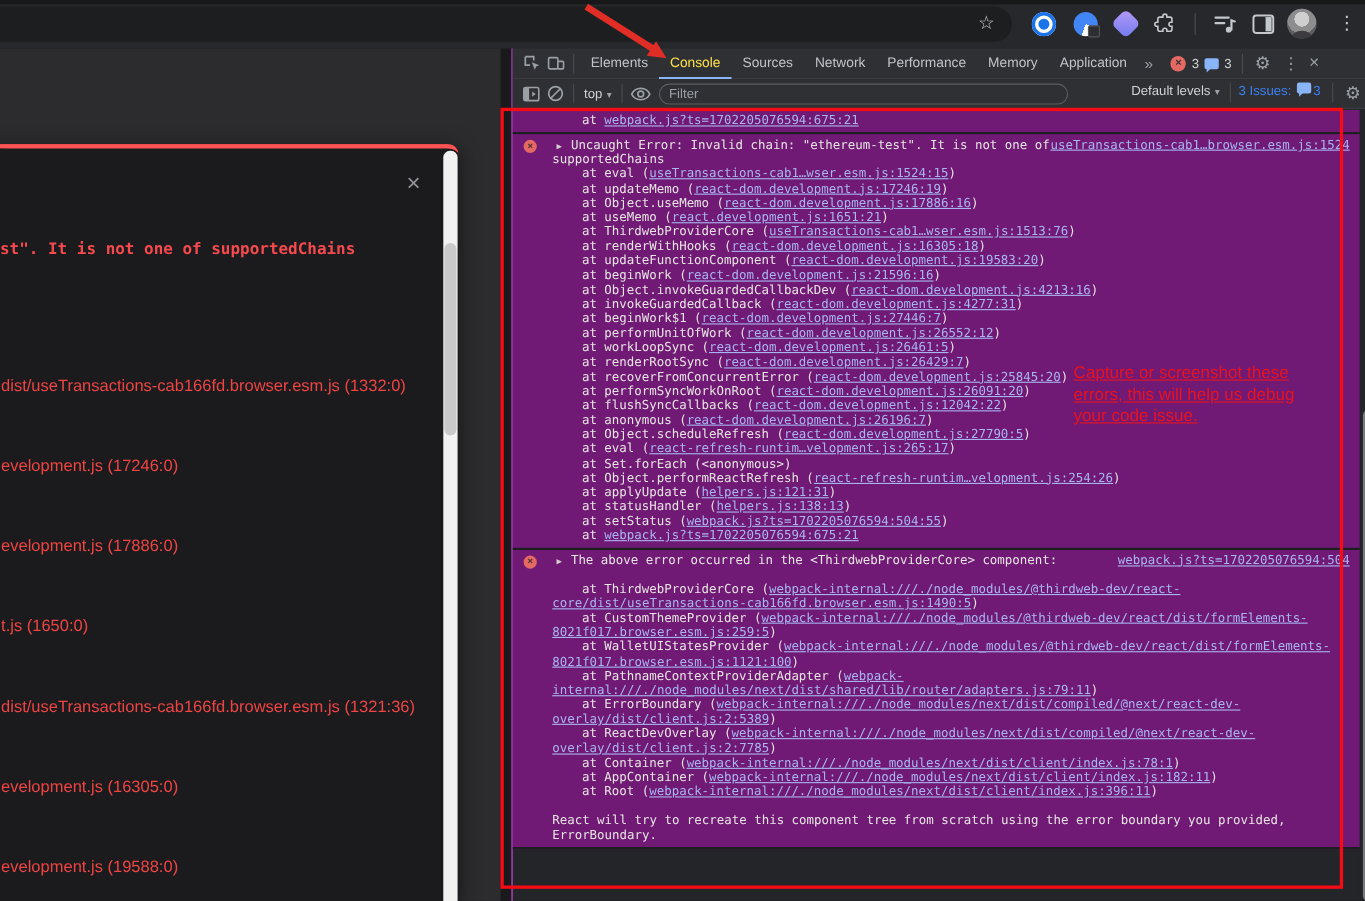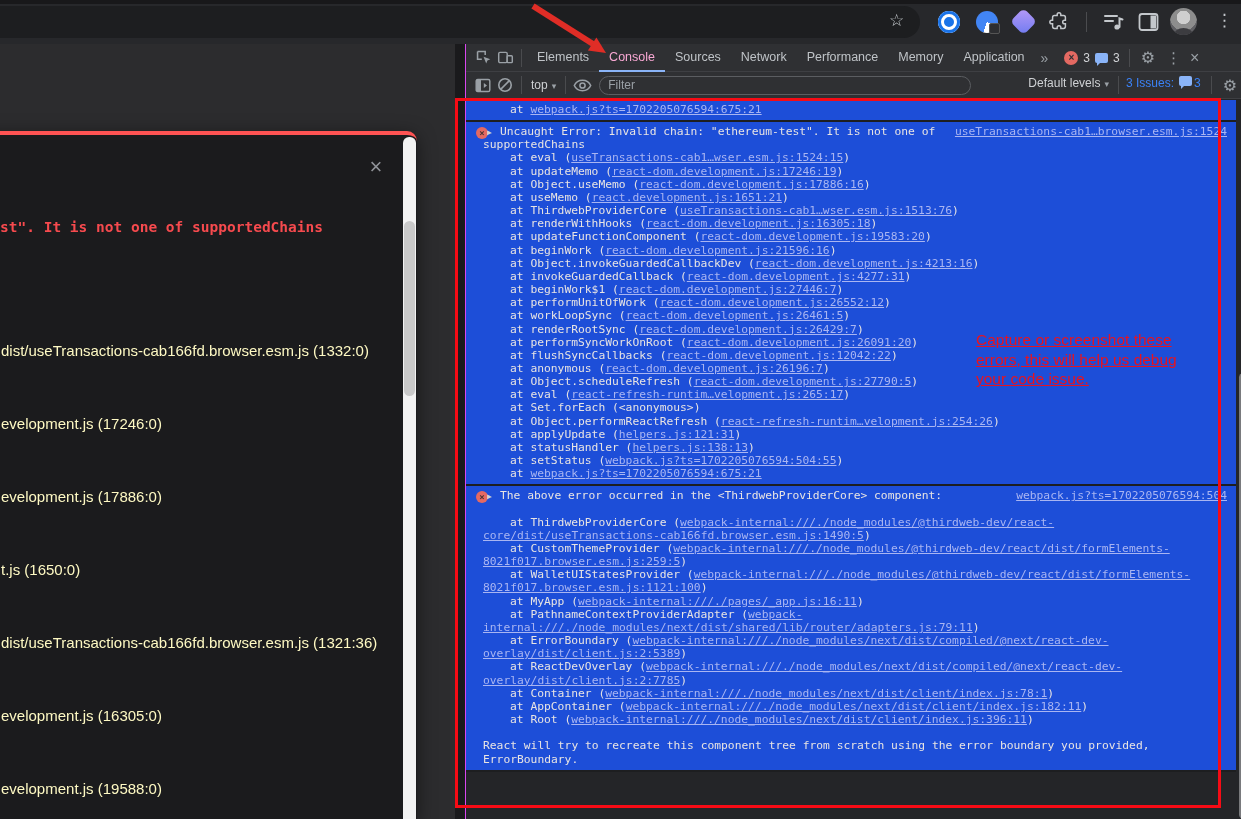--- a/index.html
+++ b/index.html
@@ -31,37 +31,37 @@
   
   .page { position:absolute; left:0; top:44px; width:455px; height:775px; background:#2c2c2e; }
   .overlay-modal { position:absolute; left:-24px; top:87px; width:441px; height:688px;
                    background:#1b1b1d; border-top:4px solid #ff5353; border-radius:0 10px 0 0;
                    box-shadow:0 4px 18px rgba(0,0,0,.5); }
   .overlay-close { position:absolute; left:388px; top:20px; width:24px; height:24px; color:#909398;
                    font-size:22px; line-height:24px; text-align:center; cursor:pointer; }
   .overlay-error { position:absolute; left:24px; top:84px; color:#f64a4e; font-weight:bold;
                    font-family:"DejaVu Sans Mono", monospace; font-size:14.5px; white-space:nowrap; }
   .overlay-frames { position:absolute; left:25px; top:207px; right:40px; }
-  .overlay-frame { height:73px; color:#fef9c3; font-size:15px; white-space:nowrap; overflow:hidden; }
+  .overlay-frame { height:73px; color:#ef4444; font-size:15px; white-space:nowrap; overflow:hidden; }
   .m-scroll { position:absolute; right:1px; top:2px; bottom:0; width:13px; background:#f2f2f2;
               border-radius:6px 6px 0 0; }
   .m-thumb { position:absolute; left:1px; top:84px; width:11px; height:175px; background:#c9c9c9; border-radius:6px; }
 
   
   .devtools { position:absolute; left:455px; top:44px; width:786px; height:775px; background:#242528;
               border-left:1px solid #d946ef;margin-left:10px; }
   .dt-row { display:flex; align-items:center; background:#2f3033; border-bottom:1px solid #3e3f43; }
   .dt-tabbar { height:28px; padding:0 4px 0 6px; }
   .dt-filterbar { height:27px; padding:0 8px 0 6px; }
   .dt-sep { width:1px; height:18px; background:#4a4b4e; margin:0 5px; flex:none; }
   .dt-icon { width:22px; height:20px; display:flex; align-items:center; justify-content:center;
              color:#9aa0a6; flex:none; cursor:pointer; }
   .tab { padding:0 10px; height:28px; line-height:27px; font-size:12.5px; color:#bfc3c7;
          cursor:pointer; flex:none; }
-  .tab.active { color:#f9a8d4; box-shadow:inset 0 -2px 0 #8ab4f8; }
+  .tab.active { color:#fde047; box-shadow:inset 0 -2px 0 #8ab4f8; }
   .more-tabs { color:#9aa0a6; font-size:14px; padding:0 6px; cursor:pointer; }
   .badge-group { display:flex; align-items:center; gap:5px; margin-left:10px; }
   .err-badge { width:14px; height:14px; border-radius:50%; background:#e46962; color:#2f3033;
                font-size:10px; font-weight:bold; line-height:14px; text-align:center; }
   .count-txt { color:#d2d4d7; font-size:12px; }
   .bubble { position:relative; width:13px; height:10px; background:#8ab4f8; border-radius:2px; }
   .bubble::after { content:""; position:absolute; left:2px; bottom:-3px; border:3px solid transparent;
                    border-top-color:#8ab4f8; border-left-color:#8ab4f8; }
   .gear { font-size:16px; color:#9aa0a6; cursor:pointer; padding:0 6px; }
   .kebab-dt { font-size:15px; color:#9aa0a6; cursor:pointer; padding:0 5px; }
@@ -74,22 +74,22 @@
   .filter-input::placeholder { color:#9aa0a6; }
   .right-tools { margin-left:auto; display:flex; align-items:flex-start; }
   .issues-label { color:#3b82f6; font-size:12px; margin:0 5px 0 2px; white-space:nowrap; }
 
   
   .dt-console { position:absolute; left:0; top:56px; width:785px; height:719px; overflow:hidden; }
   .console-gutter { position:absolute; right:0; top:0; width:15px; height:100%; background:#242528; }
   .console-thumb { position:absolute; right:3px; top:273px; width:9px; height:446px;
                    background:#797a7d; border-radius:5px; }
   .console-messages { position:absolute; left:0; top:0; width:771px; }
-  .console-row { position:relative; background:#1d4ed8; border-bottom:2px solid #1d1e20;
-                 padding:3px 10px 4px 17px;
+  .console-row { position:relative; background:#701a75; border-bottom:2px solid #1d1e20;
+                 padding:3px 10px 4px 36px;
                  font-family:"DejaVu Sans Mono", monospace; font-size:11.3px; line-height:13.15px;
                  color:#e8e4e3; }
   .row-error-icon { position:absolute; left:10px; top:5px; width:12px; height:12px; border-radius:50%;
                     background:#e46962; color:#4b3332; font-size:9px; font-weight:bold;
                     line-height:12px; text-align:center; }
   .head-line { position:relative; text-indent:17px; }
   .expander { position:absolute; left:4px; top:1px; font-size:8px; color:#d3d0cf; text-indent:0; cursor:pointer; }
   .source-link { float:right; }
   .msg-line { min-height:13.15px; white-space:pre-wrap; }
   .msg-line.stack { text-indent:27px; }
@@ -242,40 +242,40 @@
             <div class="msg-line stack"><span>at ThirdwebProviderCore (</span><a class="clink">useTransactions-cab1…wser.esm.js:1513:76</a><span>)</span></div>
             <div class="msg-line stack"><span>at renderWithHooks (</span><a class="clink">react-dom.development.js:16305:18</a><span>)</span></div>
             <div class="msg-line stack"><span>at updateFunctionComponent (</span><a class="clink">react-dom.development.js:19583:20</a><span>)</span></div>
             <div class="msg-line stack"><span>at beginWork (</span><a class="clink">react-dom.development.js:21596:16</a><span>)</span></div>
             <div class="msg-line stack"><span>at Object.invokeGuardedCallbackDev (</span><a class="clink">react-dom.development.js:4213:16</a><span>)</span></div>
             <div class="msg-line stack"><span>at invokeGuardedCallback (</span><a class="clink">react-dom.development.js:4277:31</a><span>)</span></div>
             <div class="msg-line stack"><span>at beginWork$1 (</span><a class="clink">react-dom.development.js:27446:7</a><span>)</span></div>
             <div class="msg-line stack"><span>at performUnitOfWork (</span><a class="clink">react-dom.development.js:26552:12</a><span>)</span></div>
             <div class="msg-line stack"><span>at workLoopSync (</span><a class="clink">react-dom.development.js:26461:5</a><span>)</span></div>
             <div class="msg-line stack"><span>at renderRootSync (</span><a class="clink">react-dom.development.js:26429:7</a><span>)</span></div>
+            <div class="msg-line stack"><span>at recoverFromConcurrentError (</span><a class="clink">react-dom.development.js:25845:20</a><span>)</span></div>
             <div class="msg-line stack"><span>at performSyncWorkOnRoot (</span><a class="clink">react-dom.development.js:26091:20</a><span>)</span></div>
             <div class="msg-line stack"><span>at flushSyncCallbacks (</span><a class="clink">react-dom.development.js:12042:22</a><span>)</span></div>
             <div class="msg-line stack"><span>at anonymous (</span><a class="clink">react-dom.development.js:26196:7</a><span>)</span></div>
             <div class="msg-line stack"><span>at Object.scheduleRefresh (</span><a class="clink">react-dom.development.js:27790:5</a><span>)</span></div>
             <div class="msg-line stack"><span>at eval (</span><a class="clink">react-refresh-runtim…velopment.js:265:17</a><span>)</span></div>
             <div class="msg-line stack"><span>at Set.forEach (&lt;anonymous&gt;)</span></div>
             <div class="msg-line stack"><span>at Object.performReactRefresh (</span><a class="clink">react-refresh-runtim…velopment.js:254:26</a><span>)</span></div>
             <div class="msg-line stack"><span>at applyUpdate (</span><a class="clink">helpers.js:121:31</a><span>)</span></div>
             <div class="msg-line stack"><span>at statusHandler (</span><a class="clink">helpers.js:138:13</a><span>)</span></div>
             <div class="msg-line stack"><span>at setStatus (</span><a class="clink">webpack.js?ts=1702205076594:504:55</a><span>)</span></div>
             <div class="msg-line stack"><span>at </span><a class="clink">webpack.js?ts=1702205076594:675:21</a><span></span></div>
           </div>
           <div class="console-row">
             <span class="row-error-icon">×</span>
             <div class="head-line"><a class="clink source-link">webpack.js?ts=1702205076594:504</a><span class="expander">▶</span><span>The above error occurred in the &lt;ThirdwebProviderCore&gt; component:</span></div>
             <div class="msg-line">&nbsp;</div>
             <div class="msg-line stack"><span>at ThirdwebProviderCore (</span><a class="clink">webpack-internal:///./node_modules/@thirdweb-dev/react-core/dist/useTransactions-cab166fd.browser.esm.js:1490:5</a><span>)</span></div>
             <div class="msg-line stack"><span>at CustomThemeProvider (</span><a class="clink">webpack-internal:///./node_modules/@thirdweb-dev/react/dist/formElements-8021f017.browser.esm.js:259:5</a><span>)</span></div>
             <div class="msg-line stack"><span>at WalletUIStatesProvider (</span><a class="clink">webpack-internal:///./node_modules/@thirdweb-dev/react/dist/formElements-8021f017.browser.esm.js:1121:100</a><span>)</span></div>
-            <div class="msg-line stack"><span>at MyApp (</span><a class="clink">webpack-internal:///./pages/_app.js:16:11</a><span>)</span></div>
             <div class="msg-line stack"><span>at PathnameContextProviderAdapter (</span><a class="clink">webpack-internal:///./node_modules/next/dist/shared/lib/router/adapters.js:79:11</a><span>)</span></div>
             <div class="msg-line stack"><span>at ErrorBoundary (</span><a class="clink">webpack-internal:///./node_modules/next/dist/compiled/@next/react-dev-overlay/dist/client.js:2:5389</a><span>)</span></div>
             <div class="msg-line stack"><span>at ReactDevOverlay (</span><a class="clink">webpack-internal:///./node_modules/next/dist/compiled/@next/react-dev-overlay/dist/client.js:2:7785</a><span>)</span></div>
             <div class="msg-line stack"><span>at Container (</span><a class="clink">webpack-internal:///./node_modules/next/dist/client/index.js:78:1</a><span>)</span></div>
             <div class="msg-line stack"><span>at AppContainer (</span><a class="clink">webpack-internal:///./node_modules/next/dist/client/index.js:182:11</a><span>)</span></div>
             <div class="msg-line stack"><span>at Root (</span><a class="clink">webpack-internal:///./node_modules/next/dist/client/index.js:396:11</a><span>)</span></div>
             <div class="msg-line">&nbsp;</div>
             <div class="msg-line"><span>React will try to recreate this component tree from scratch using the error boundary you provided, ErrorBoundary.</span></div>
           </div>
         </div>

